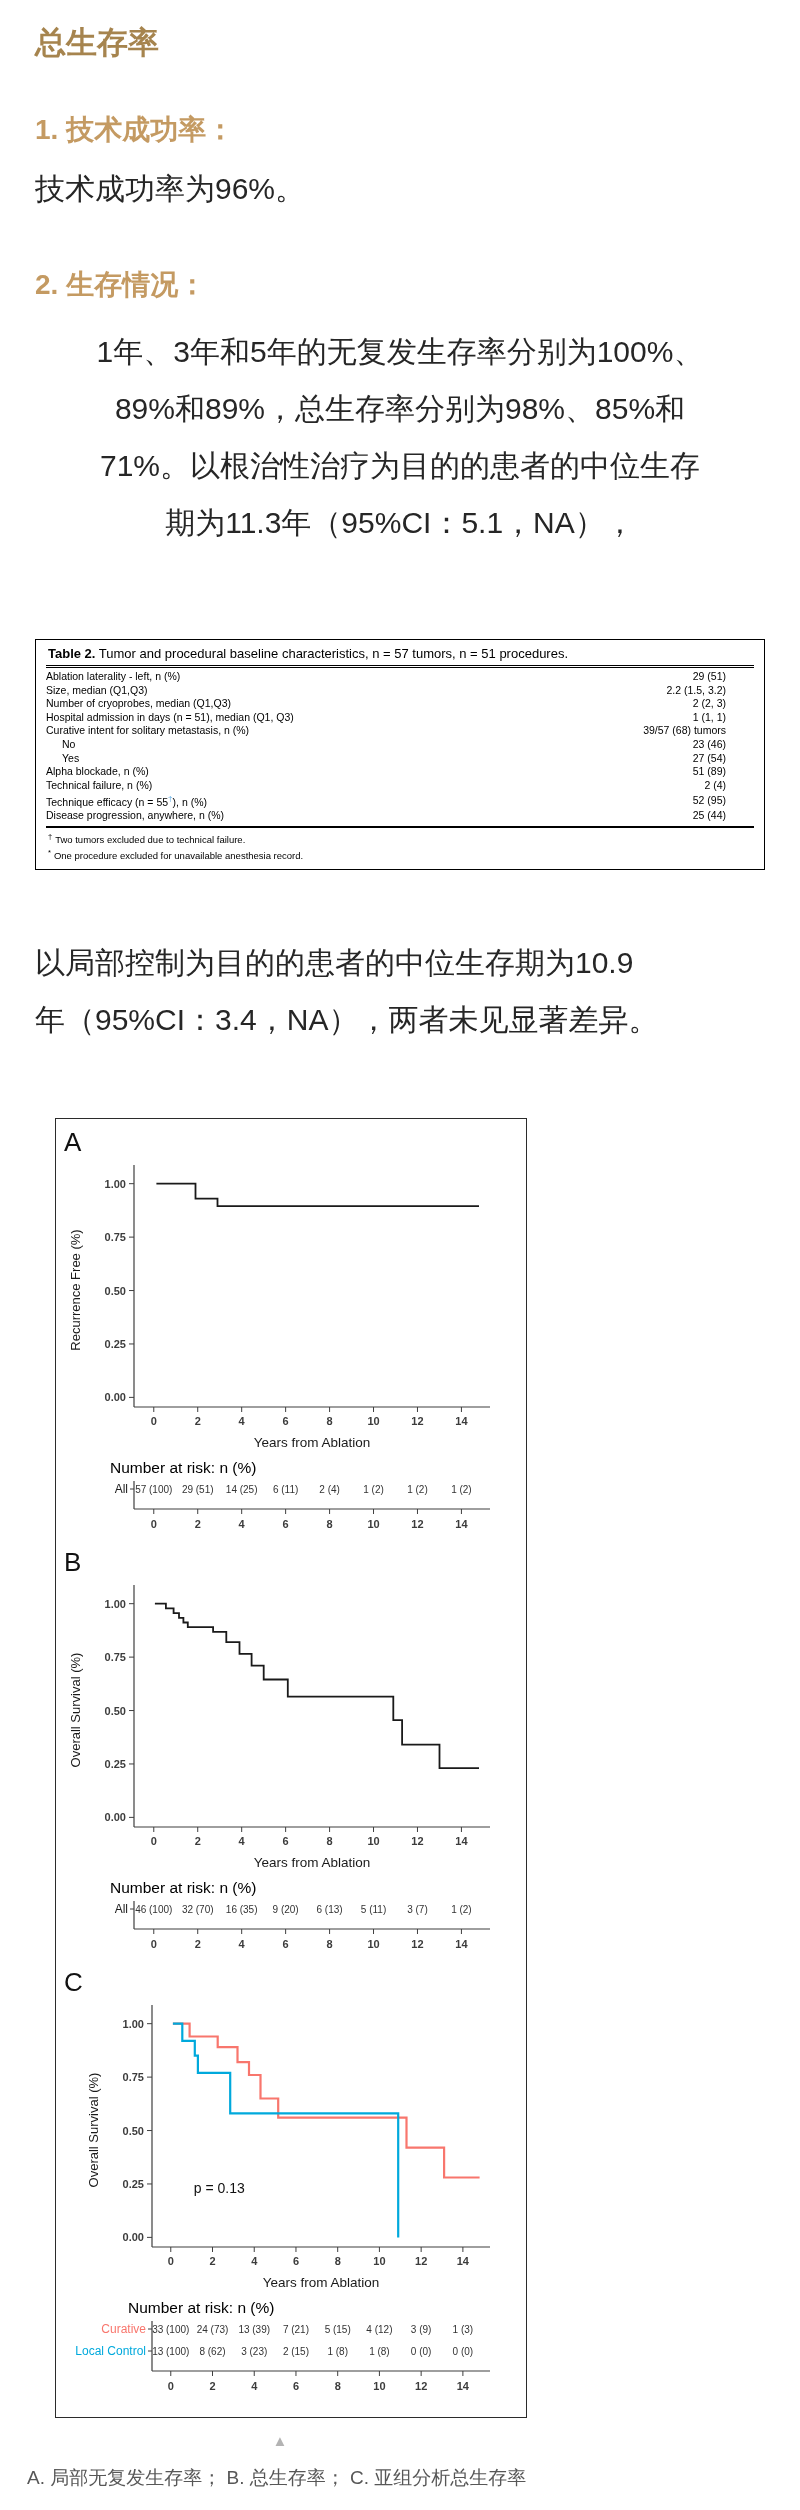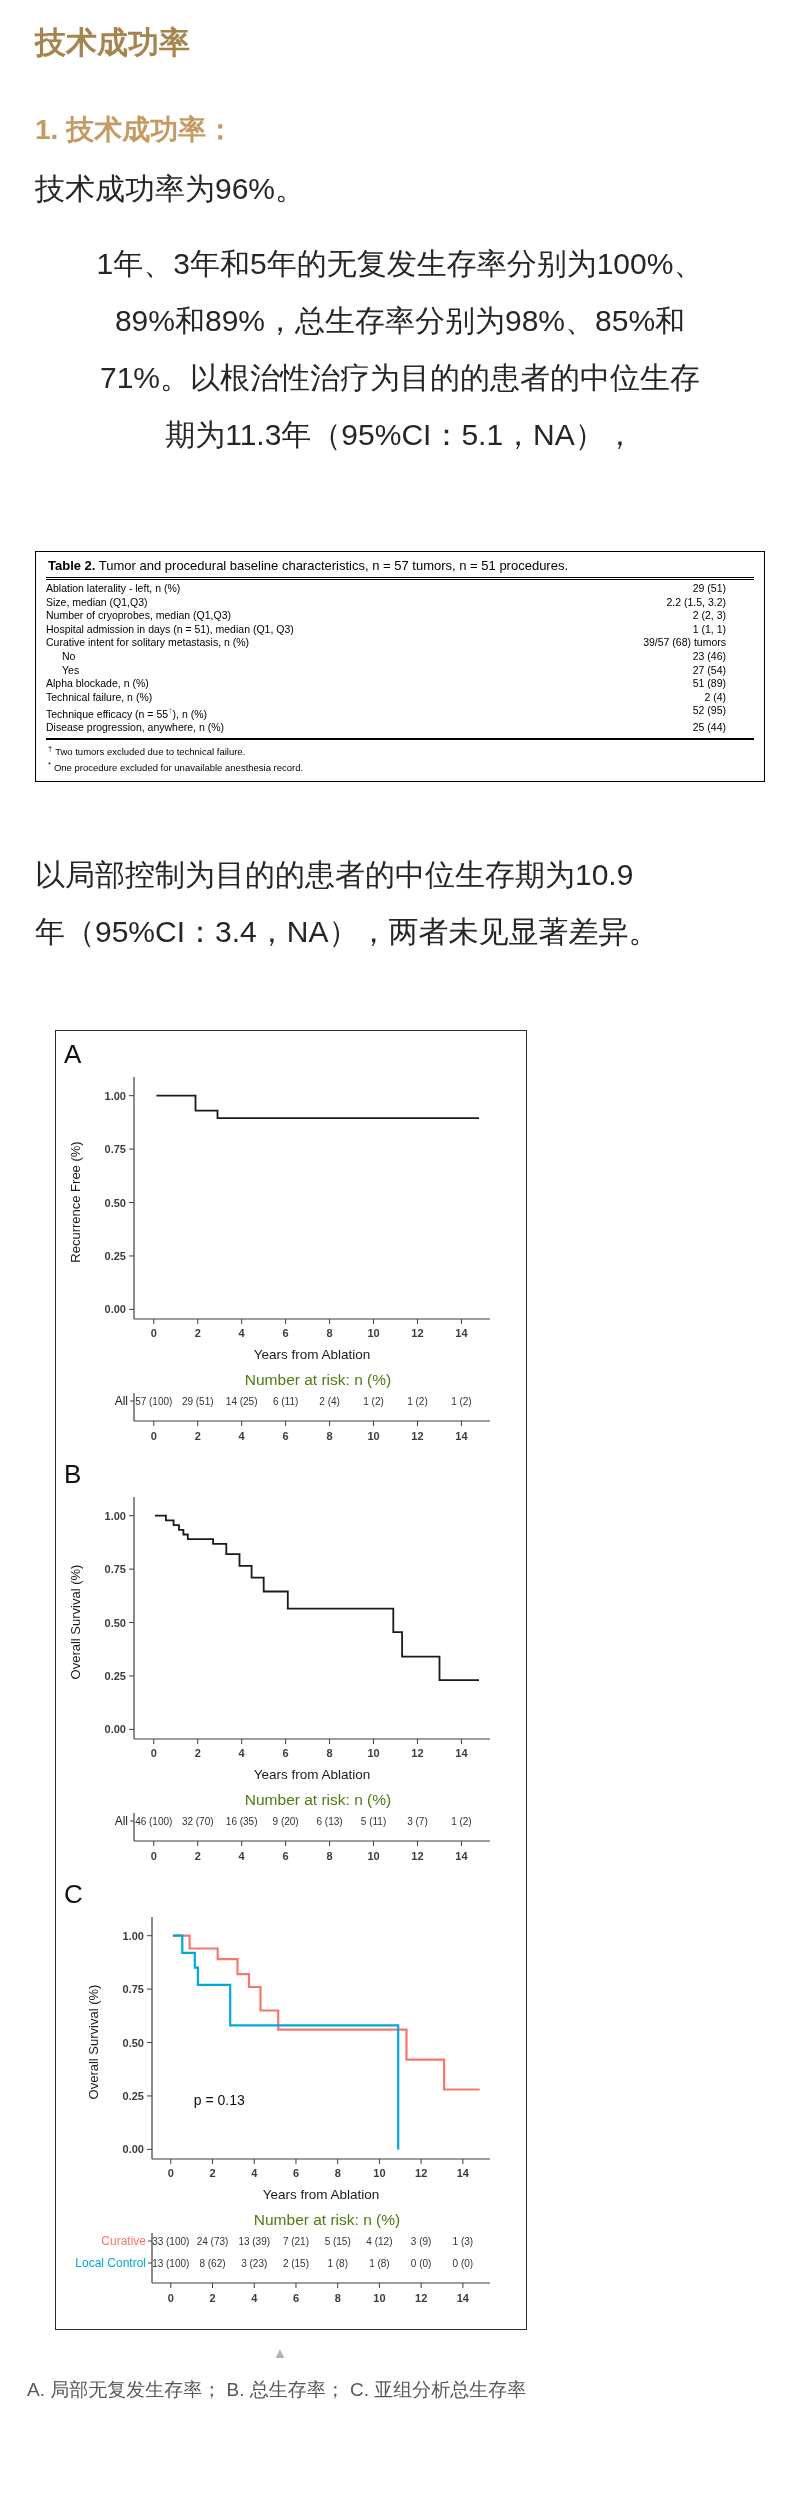--- a/index.html
+++ b/index.html
@@ -8,53 +8,54 @@
   .page-heading{font-family:"Liberation Serif","DejaVu Serif",serif;font-size:31px;font-weight:700;color:#a6844e;margin:24px 0 0 0;line-height:38px;}
   .sec-title{font-size:28px;font-weight:700;color:#c49a62;margin-top:48px;line-height:40px;}
   .para{margin-top:10px;}
   .tline{font-size:30px;line-height:57px;color:#262626;white-space:nowrap;}
   .para.gap{margin-top:18px;text-align:center;}
   
   .table-fig{border:1px solid #000;margin-top:88px;padding:5px 10px 6px 10px;background:#fff;}
   .table-title{font-size:13px;line-height:14px;color:#000;padding:2px 0 4px 2px;border-bottom:3px double #000;}
   .table-title b{font-weight:700;}
   .trows{padding-top:2px;}
-  .trow{display:flex;justify-content:space-between;font-size:10.5px;line-height:13.6px;color:#000;}
+  .trow{display:flex;justify-content:space-between;font-size:10.5px;line-height:13.6px;color:#000;align-items:center;}
   .tlbl{white-space:nowrap;}
   .tlbl.ind{padding-left:16px;}
   .tval{white-space:nowrap;text-align:right;padding-right:28px;}
   .trow sup{font-size:8px;}
   .tfoot{border-top:2px solid #000;margin-top:3px;padding:3px 0 1px 2px;}
   .tfoot-line{font-size:9.5px;line-height:12.5px;color:#000;}
   .tfoot-line sup{font-size:7.5px;padding-right:3px;}
   
   .after-table{margin-top:64px;}
   
   .fig-box{border:1px solid #2b2b2b;width:470px;margin:70px 0 0 55px;padding:6px 0 10px 0;background:#fff;}
   .panel{padding:2px 0 4px 8px;}
   .panel-letter{font-size:26px;color:#111;line-height:30px;}
-  .risk-header{font-size:15.5px;color:#4d7c0f;margin:2px 0 0 46px;text-align:center;}
+  .risk-header{font-size:15.5px;color:#000000;margin:2px 0 0 46px;}
   .risk-header.c{margin-left:64px;}
   svg{display:block;}
   
   .scroll-hint{text-align:center;color:#b3b3b3;font-size:15px;margin-top:14px;width:560px;}
   .fig-caption{font-size:19px;color:#575757;margin:16px 0 20px 27px;}
 </style>
 </head>
 <body>
 
 <div class="content">
 
-  <h1 class="page-heading">技术成功率</h1>
+  <h1 class="page-heading">总生存率</h1>
 
   <div class="sec-title">1. 技术成功率：</div>
   <div class="para">
       <div class="tline">技术成功率为96%。</div>
     </div>
 
+  <div class="sec-title">2. 生存情况：</div>
   <div class="para gap">
       <div class="tline">1年、3年和5年的无复发生存率分别为100%、</div>
       <div class="tline">89%和89%，总生存率分别为98%、85%和</div>
       <div class="tline">71%。以根治性治疗为目的的患者的中位生存</div>
       <div class="tline">期为11.3年（95%CI：5.1，NA），</div>
     </div>
 
   <div class="table-fig">
     <div class="table-title"><b>Table 2.</b><span> Tumor and procedural baseline characteristics, n = 57 tumors, n = 51 procedures.</span></div>
     <div class="trows" id="table-rows">

